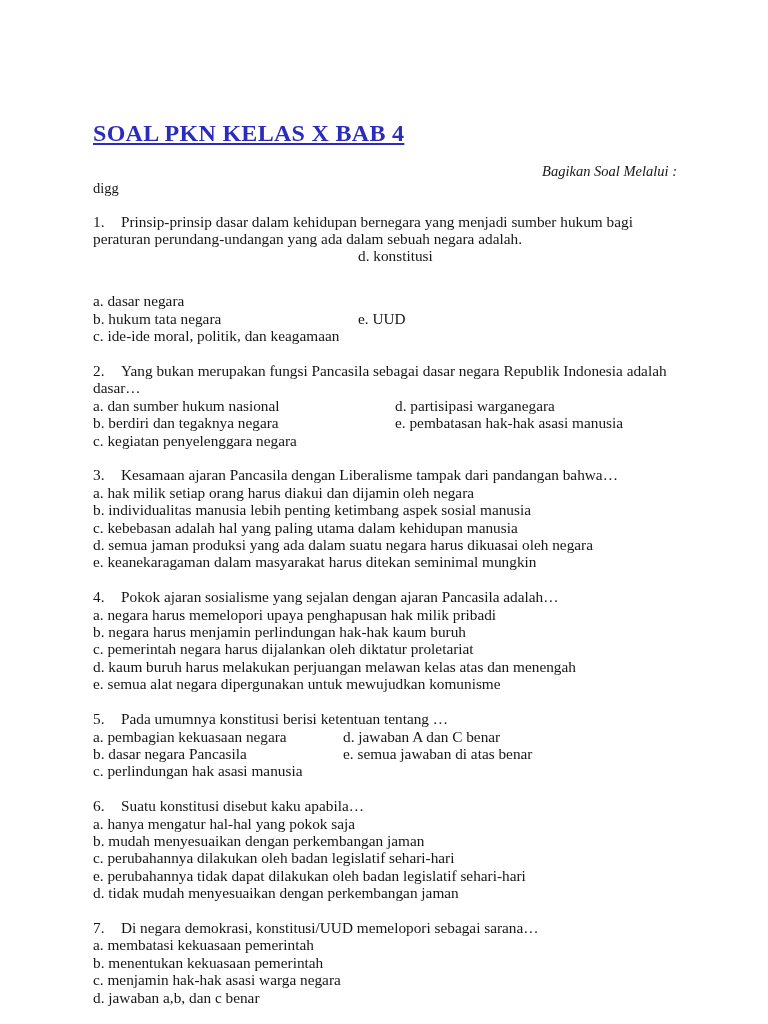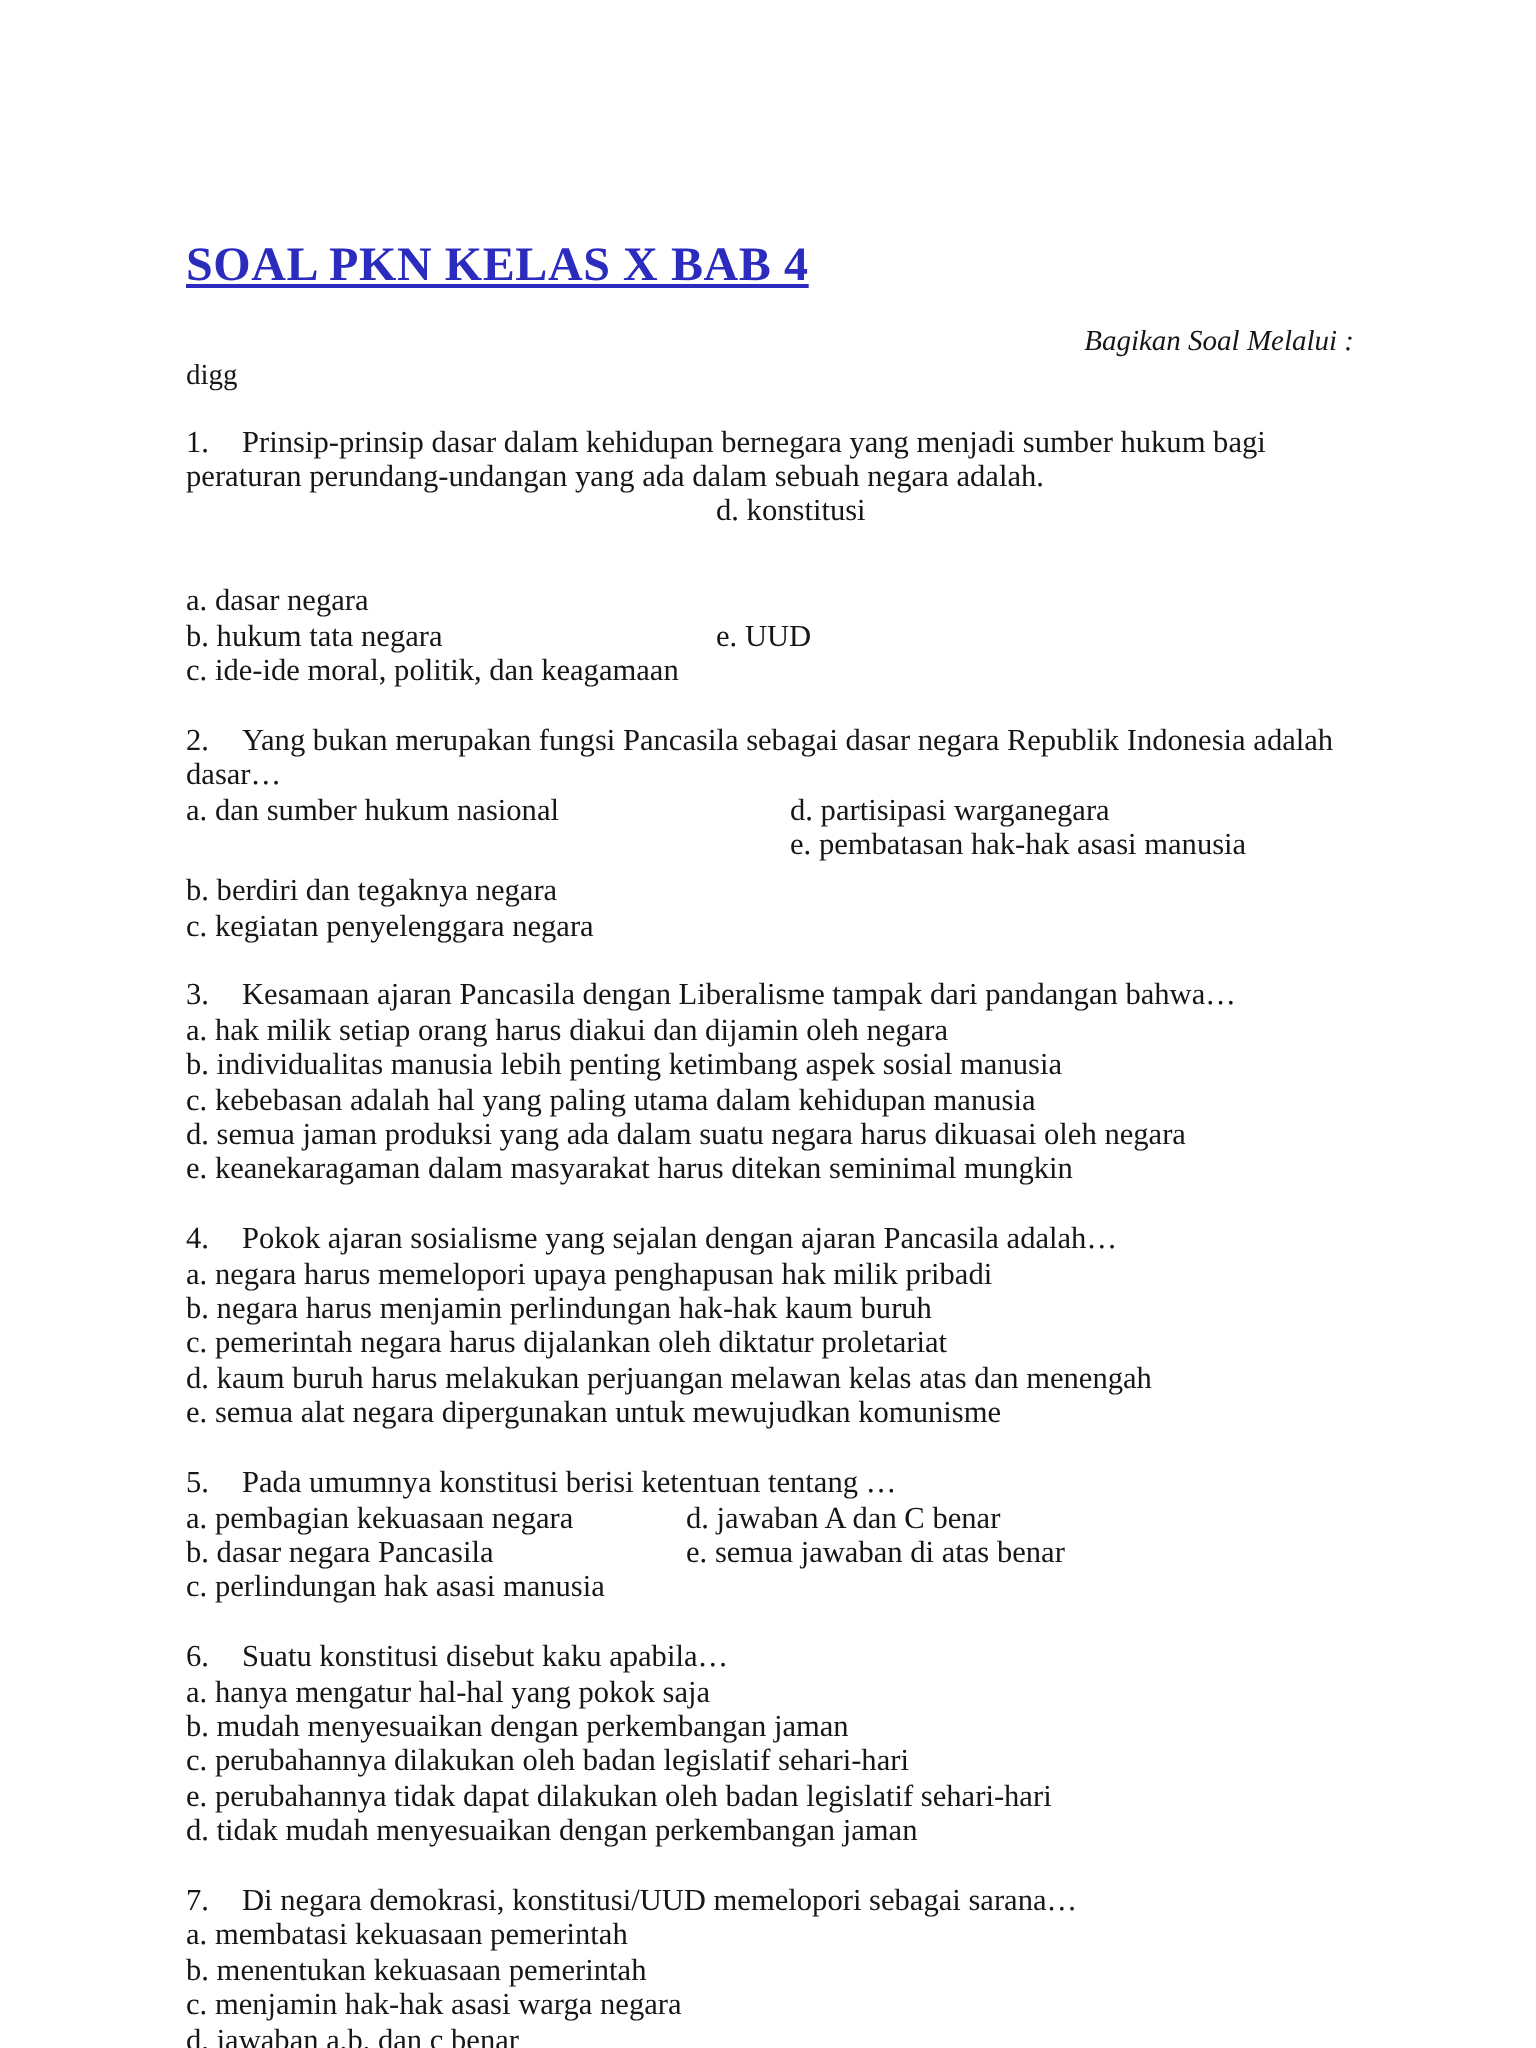--- a/index.html
+++ b/index.html
@@ -80,21 +80,21 @@
   <div class="questions">
       <div class="question">
         <div class="qline"><span class="qnum">1.</span><span>Prinsip-prinsip dasar dalam kehidupan bernegara yang menjadi sumber hukum bagi peraturan perundang-undangan yang ada dalam sebuah negara adalah.</span></div>
         <div class="qline"><span class="colA" style="width: 265px; margin-top: 45px;">a. dasar negara</span><span>d. konstitusi</span></div>
         <div class="qline"><span class="colA" style="width: 265px;">b. hukum tata negara</span><span>e. UUD</span></div>
         <div class="qline"><span>c. ide-ide moral, politik, dan keagamaan</span></div>
       </div>
       <div class="question">
         <div class="qline"><span class="qnum">2.</span><span>Yang bukan merupakan fungsi Pancasila sebagai dasar negara Republik Indonesia adalah dasar…</span></div>
         <div class="qline"><span class="colA" style="width: 302px;">a. dan sumber hukum nasional</span><span>d. partisipasi warganegara</span></div>
-        <div class="qline"><span class="colA" style="width: 302px; margin-top: 23px;">b. berdiri dan tegaknya negara</span><span>e. pembatasan hak-hak asasi manusia</span></div>
+        <div class="qline"><span class="colA" style="width: 302px;">b. berdiri dan tegaknya negara</span><span>e. pembatasan hak-hak asasi manusia</span></div>
         <div class="qline"><span>c. kegiatan penyelenggara negara</span></div>
       </div>
       <div class="question">
         <div class="qline"><span class="qnum">3.</span><span>Kesamaan ajaran Pancasila dengan Liberalisme tampak dari pandangan bahwa…</span></div>
         <div class="qline"><span>a. hak milik setiap orang harus diakui dan dijamin oleh negara</span></div>
         <div class="qline"><span>b. individualitas manusia lebih penting ketimbang aspek sosial manusia</span></div>
         <div class="qline"><span>c. kebebasan adalah hal yang paling utama dalam kehidupan manusia</span></div>
         <div class="qline"><span>d. semua jaman produksi yang ada dalam suatu negara harus dikuasai oleh negara</span></div>
         <div class="qline"><span>e. keanekaragaman dalam masyarakat harus ditekan seminimal mungkin</span></div>
       </div>

